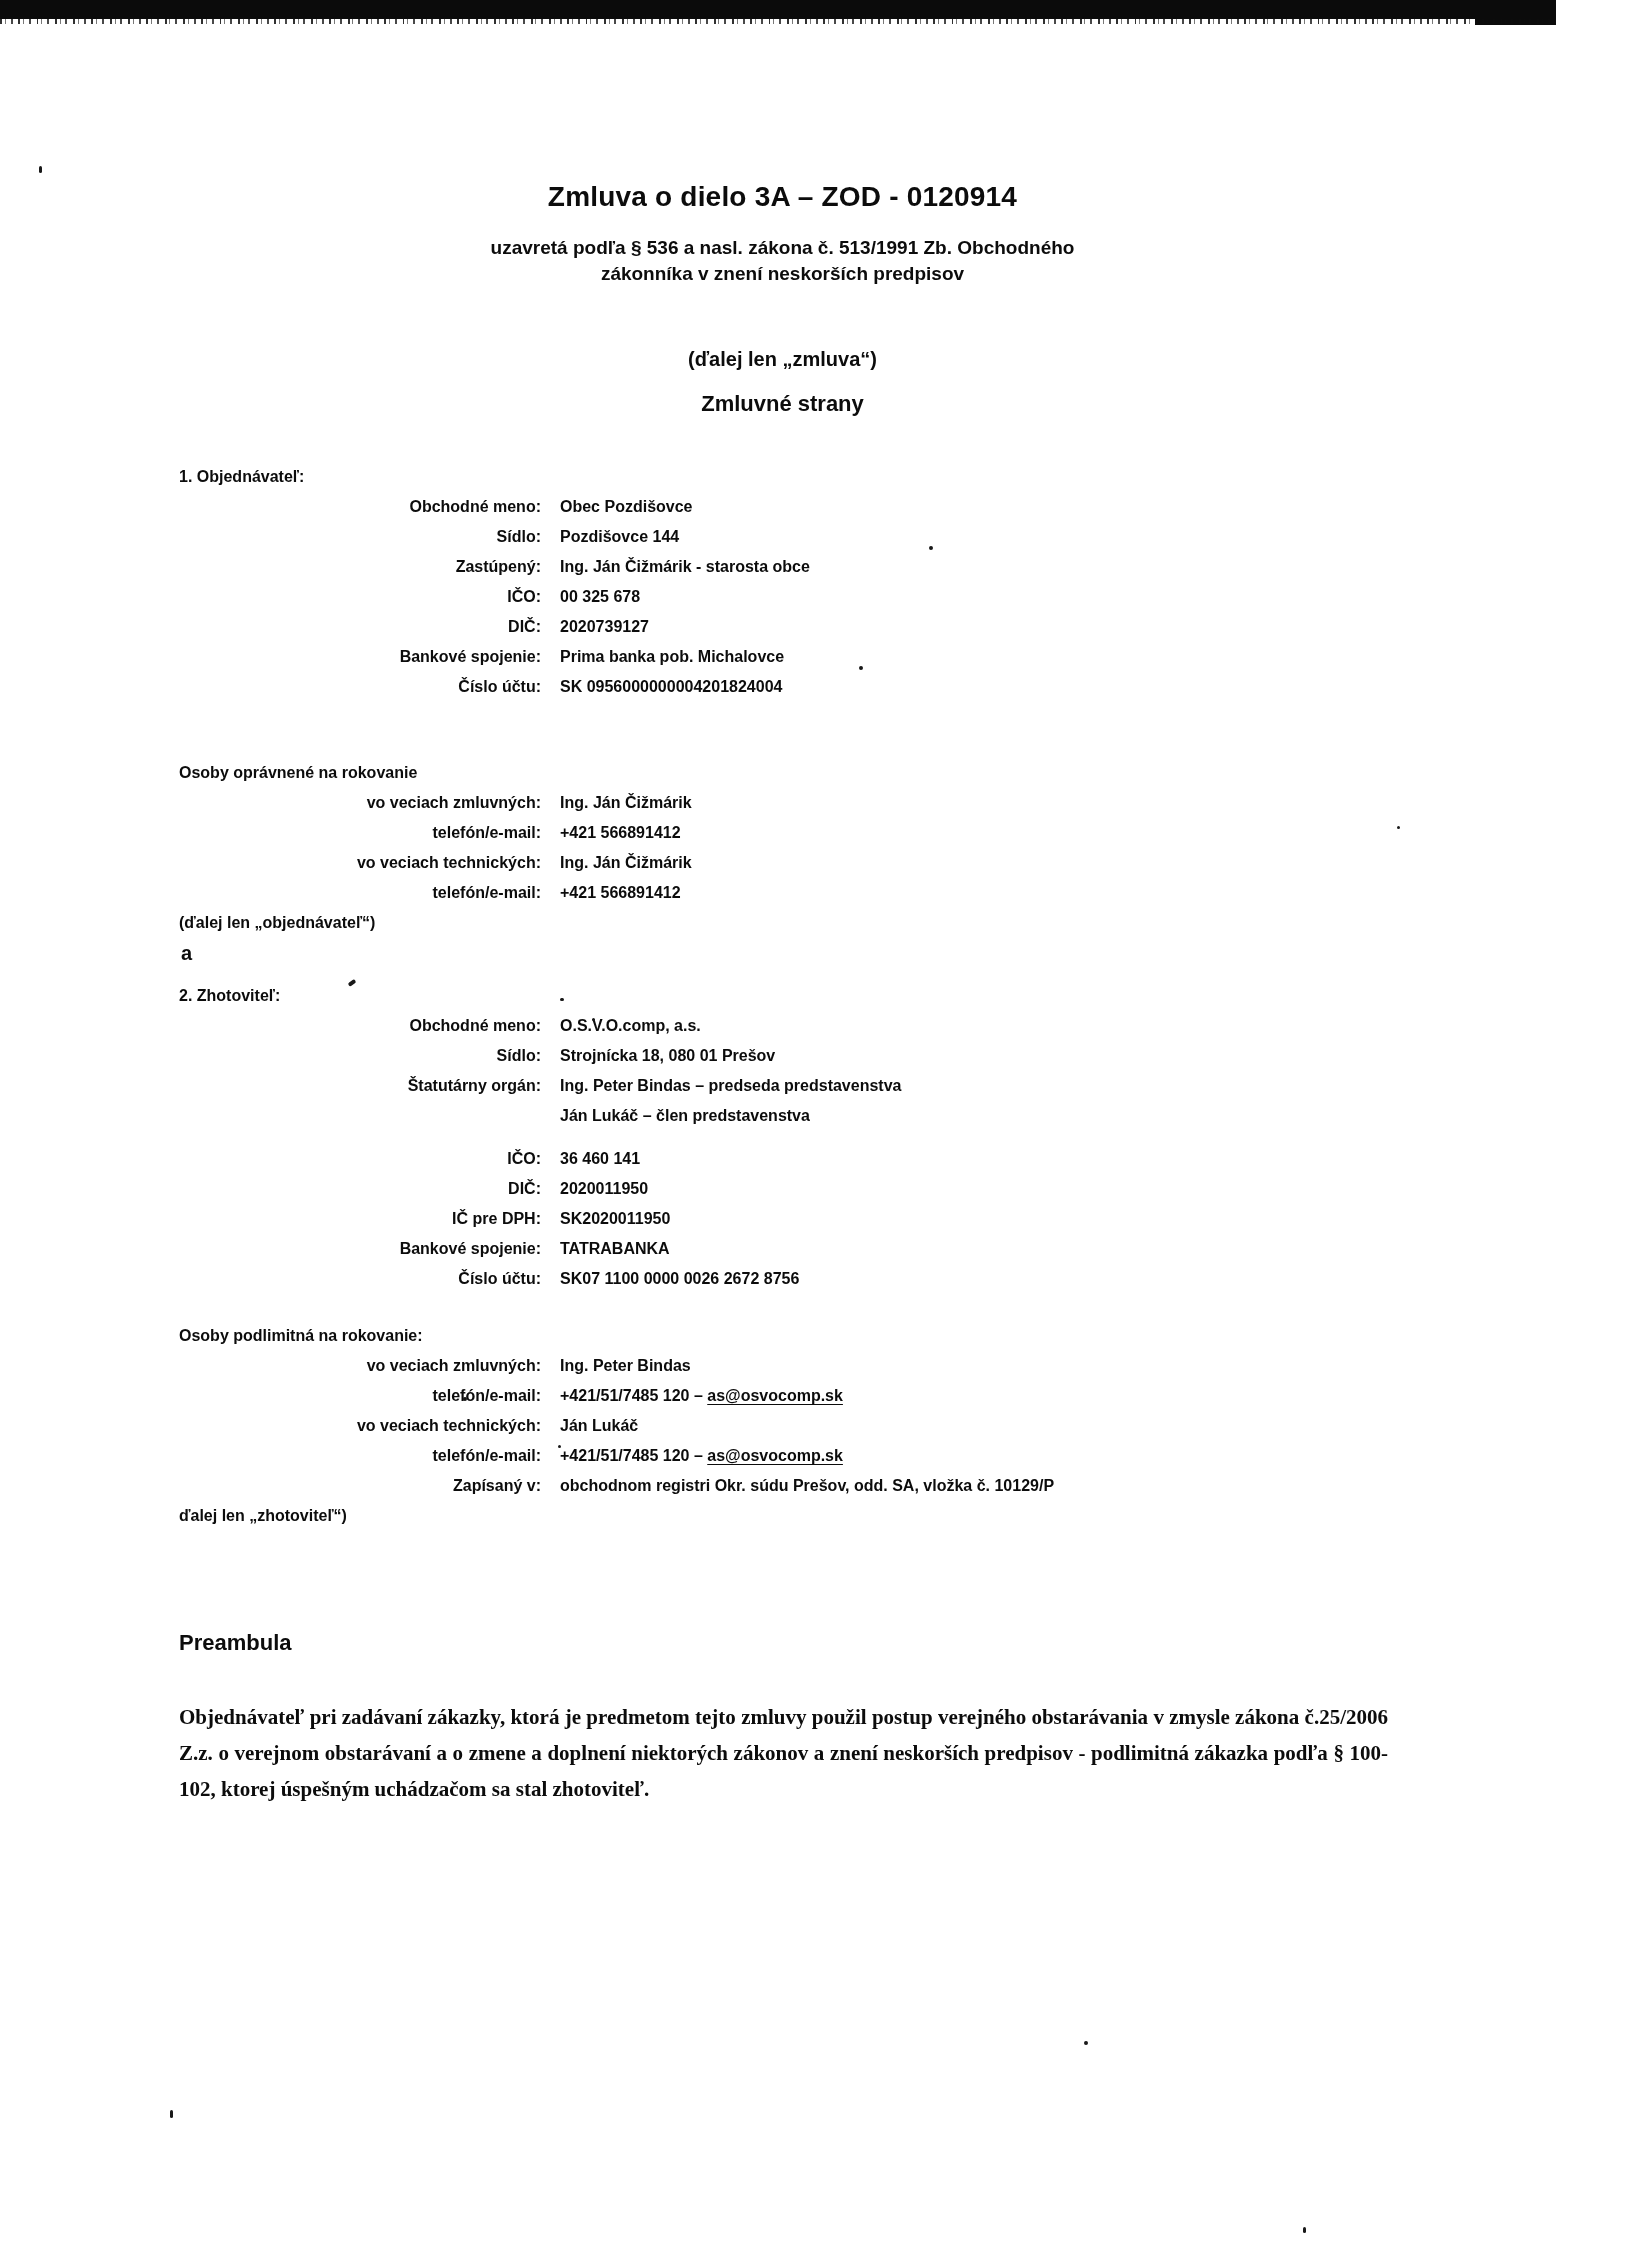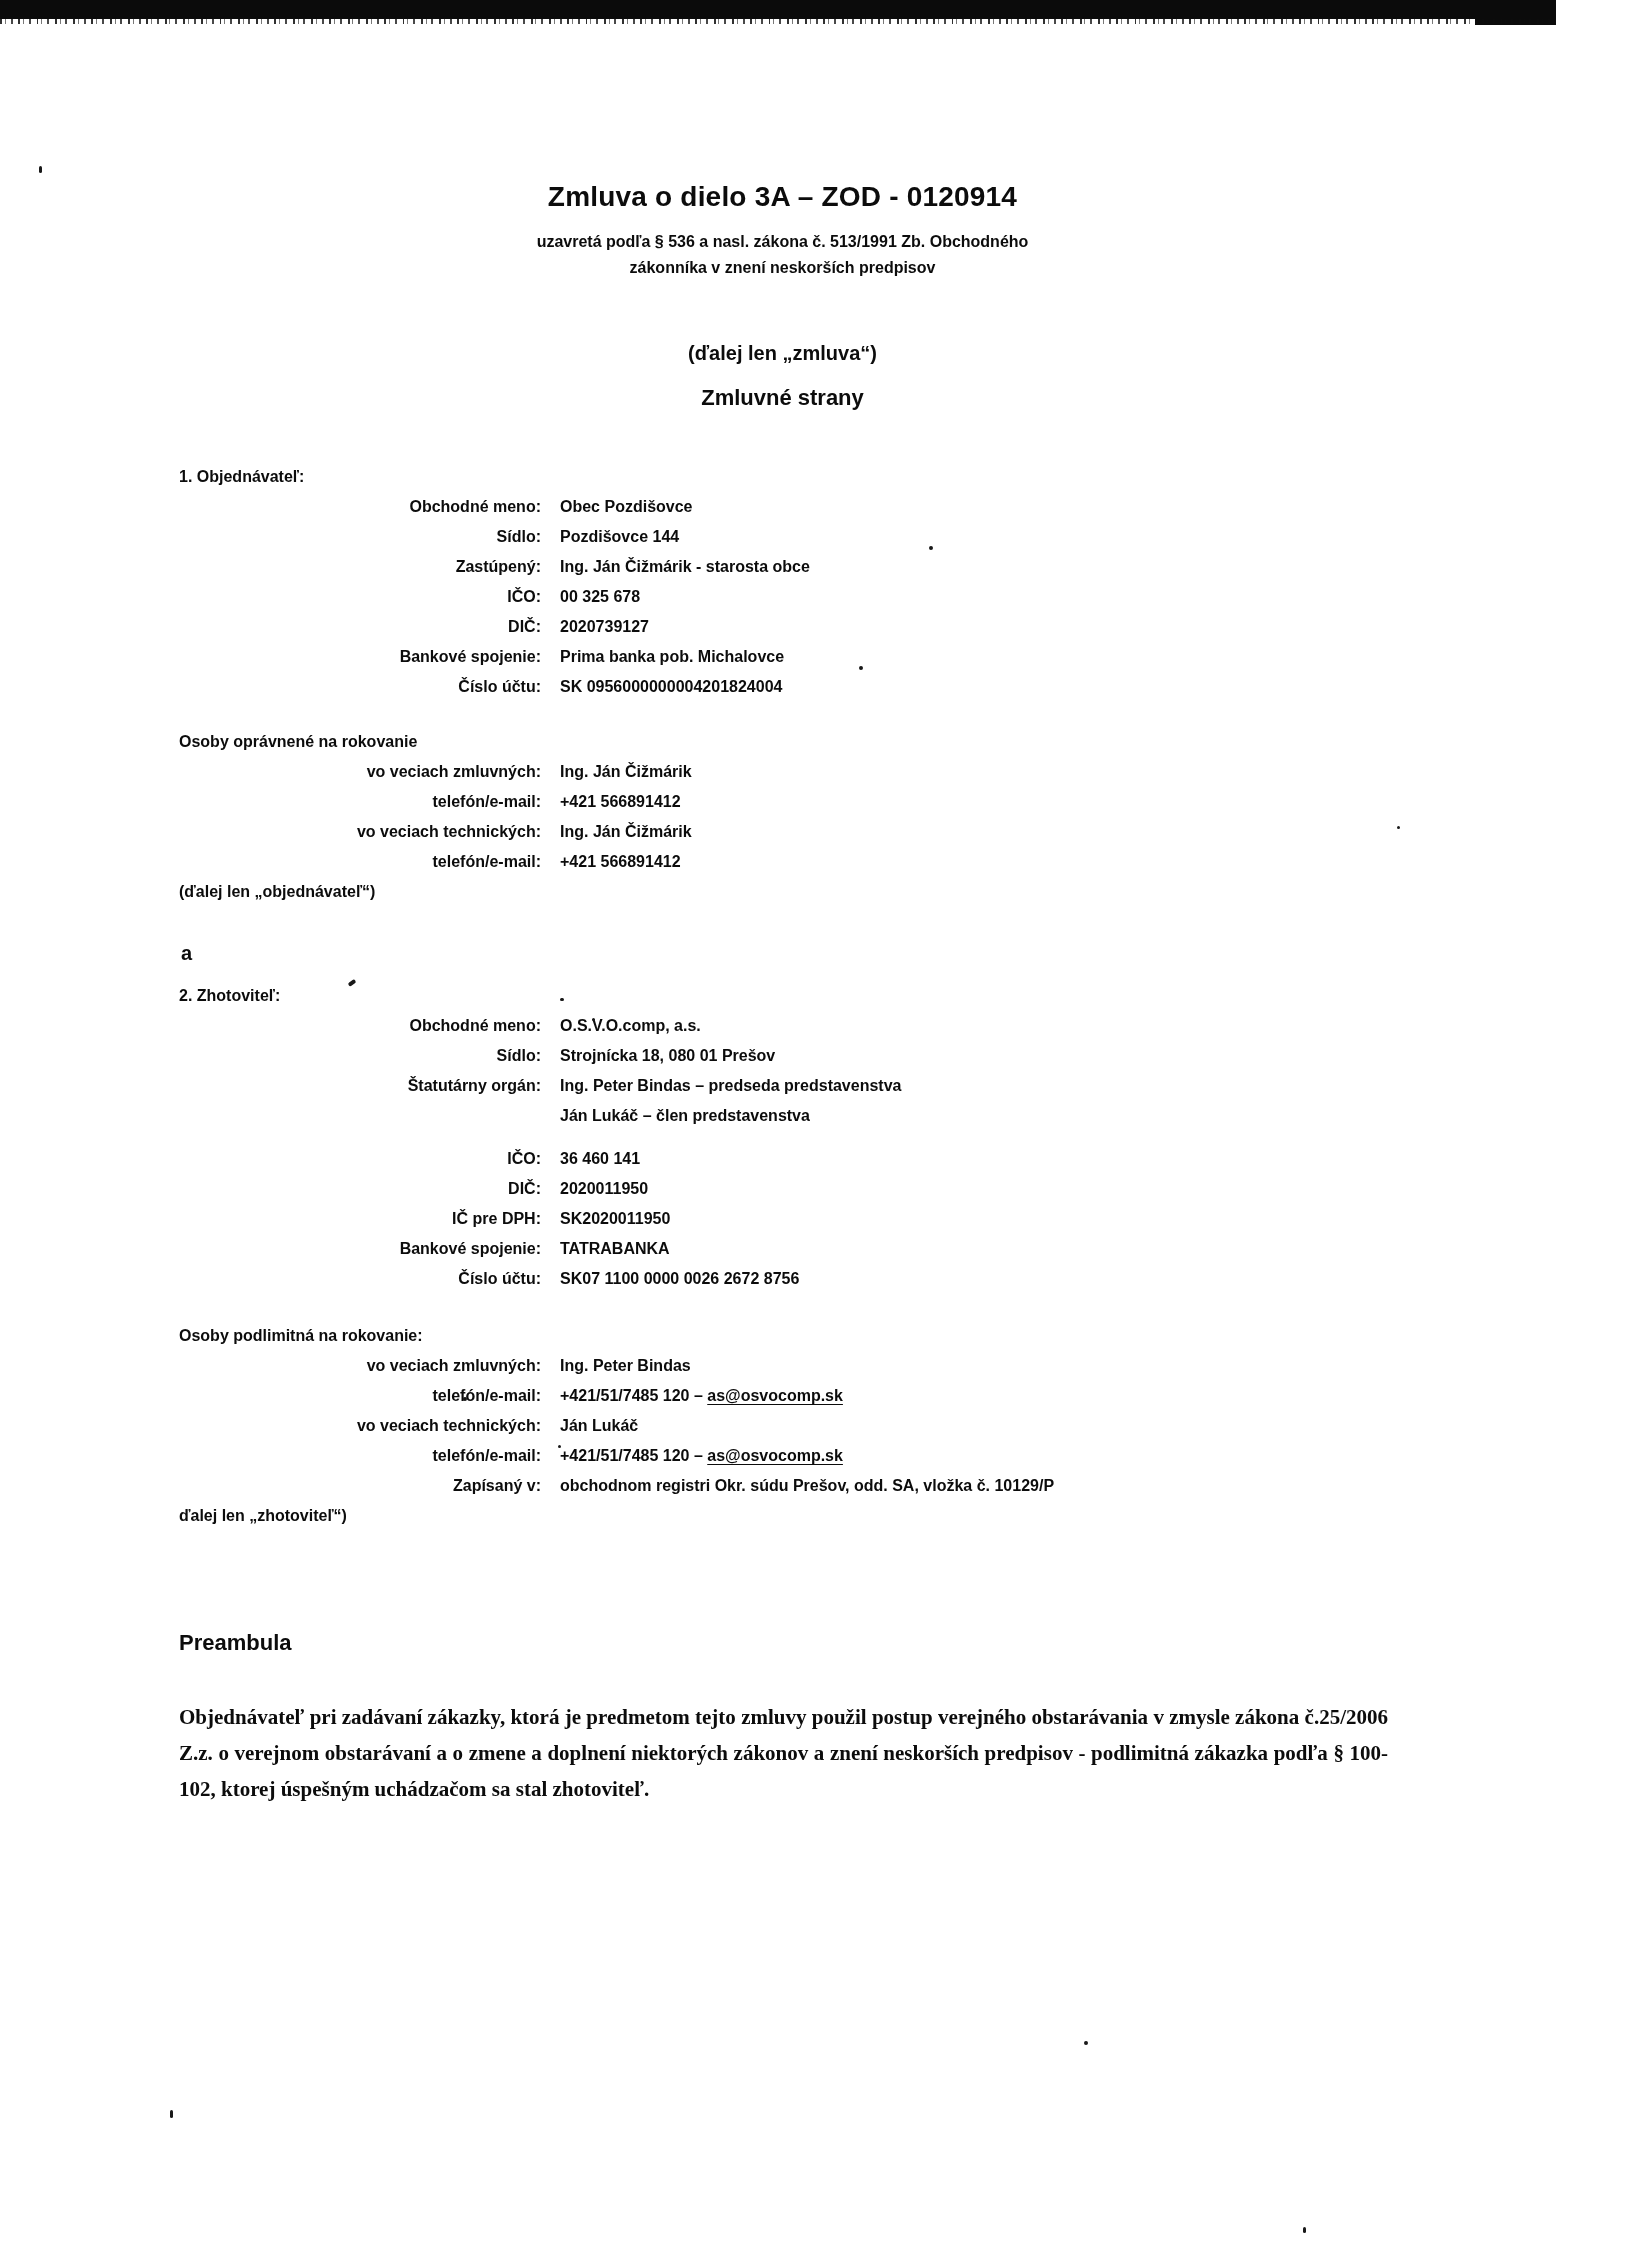--- a/index.html
+++ b/index.html
@@ -25,21 +25,21 @@
       rgba(12,12,12,.75) 10.6px 12.6px, transparent 12.6px 18.3px);
   }
   .scan-tick-a { position: absolute; top: 19.3px; left: 1584px; width: 8.7px; height: 16.4px; background: #0b0b0b; }
   .scan-tick-b { position: absolute; top: 36px; left: 1586px; width: 3.9px; height: 8.7px; background: #0b0b0b; }
   .scan-tick-c { position: absolute; top: 48px; left: 1585px; width: 4.8px; height: 6.8px; background: #0b0b0b; }
   .speck { position: absolute; background: #191919; border-radius: 1.9px; }
 
   
   .doc-header { position: absolute; top: 180px; left: 179px; width: 1207px; text-align: center; font-weight: 700; }
   .doc-title { font-size: 28px; line-height: 33px; letter-spacing: 0.2px; }
-  .doc-subtitle { font-size: 16px; line-height: 26px; margin-top: 16px; }
+  .doc-subtitle { font-size: 19px; line-height: 26px; margin-top: 22px; }
   .alias-note-main { margin-top: 60px; font-size: 20px; line-height: 25px; }
   .parties-heading { margin-top: 17.4px; font-size: 22px; line-height: 29px; }
 
   
   .kv { position: absolute; left: 179px; width: 1207px; font-size: 16px; line-height: 30px; font-weight: 700; }
   .kv-heading { height: 30px; }
   .kv-row { display: flex; }
   .kv-label { width: 362px; flex: 0 0 362px; text-align: right; }
   .kv-value { flex: 1 1 auto; margin-left: 19px; }
   .kv-gap { height: 12.6px; }
@@ -103,21 +103,21 @@
     <div class="kv-row">
       <span class="kv-label">Bankové spojenie:</span>
       <span class="kv-value">Prima banka pob. Michalovce</span>
     </div>
     <div class="kv-row">
       <span class="kv-label">Číslo účtu:</span>
       <span class="kv-value">SK 0956000000004201824004</span>
     </div>
   </section>
 
-  <section class="kv" style="top:727px">
+  <section class="kv" style="top:758px">
     <div class="kv-heading">Osoby oprávnené na rokovanie</div>
     <div class="kv-row">
       <span class="kv-label">vo veciach zmluvných:</span>
       <span class="kv-value">Ing. Ján Čižmárik</span>
     </div>
     <div class="kv-row">
       <span class="kv-label">telefón/e-mail:</span>
       <span class="kv-value">+421 566891412</span>
     </div>
     <div class="kv-row">

